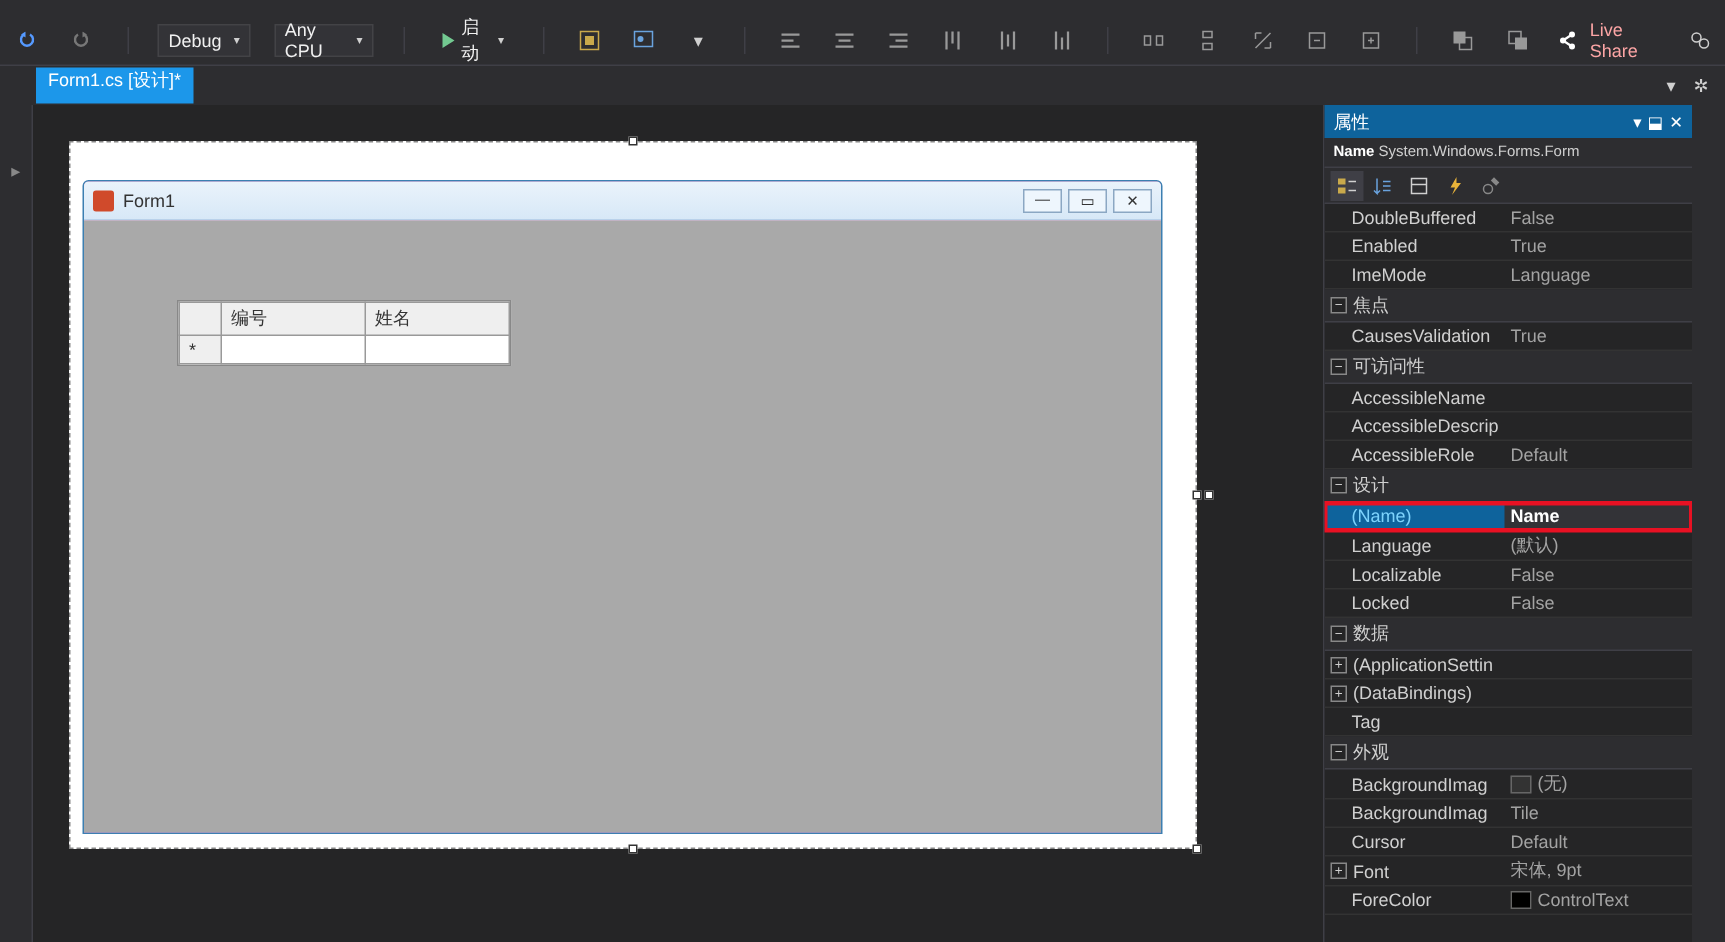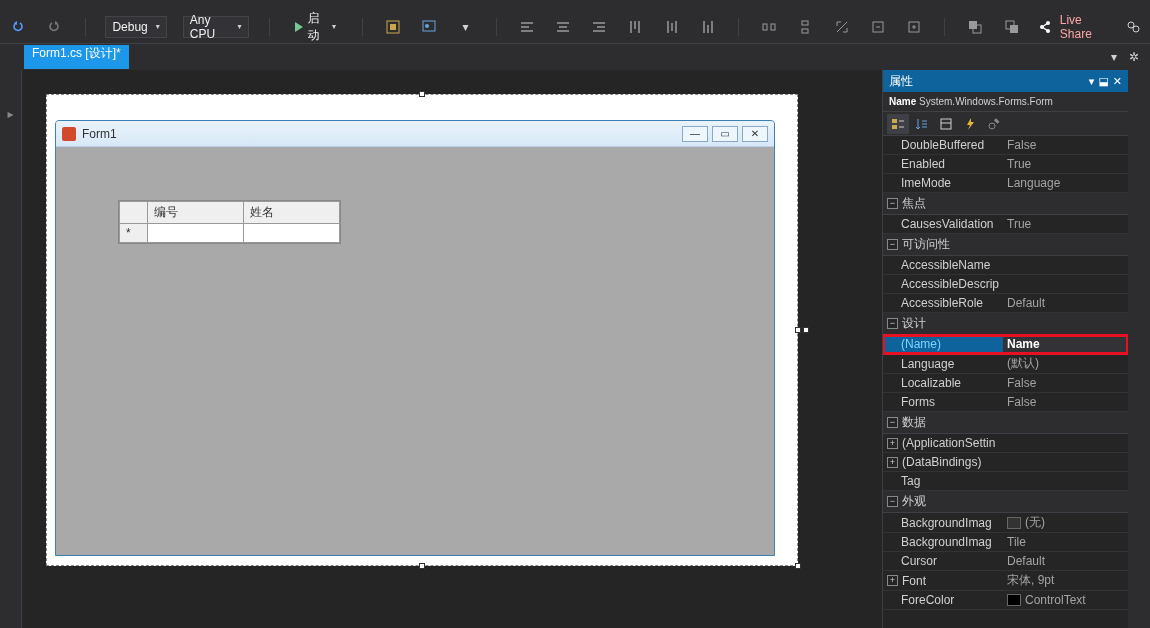--- a/index.html
+++ b/index.html
@@ -371,21 +371,21 @@
         </div>
       <div class="prop-row">
           <div class="prop-k">Language</div>
           <div class="prop-v">(默认)</div>
         </div>
       <div class="prop-row">
           <div class="prop-k">Localizable</div>
           <div class="prop-v">False</div>
         </div>
       <div class="prop-row">
-          <div class="prop-k">Forms</div>
+          <div class="prop-k">Locked</div>
           <div class="prop-v">False</div>
         </div>
 
       <div class="prop-cat">
           <span class="expander">−</span>
           <span>数据</span>
         </div>
       <div class="prop-row">
           <div class="prop-k prop-k-withexp">
             <span class="expander">+</span>

